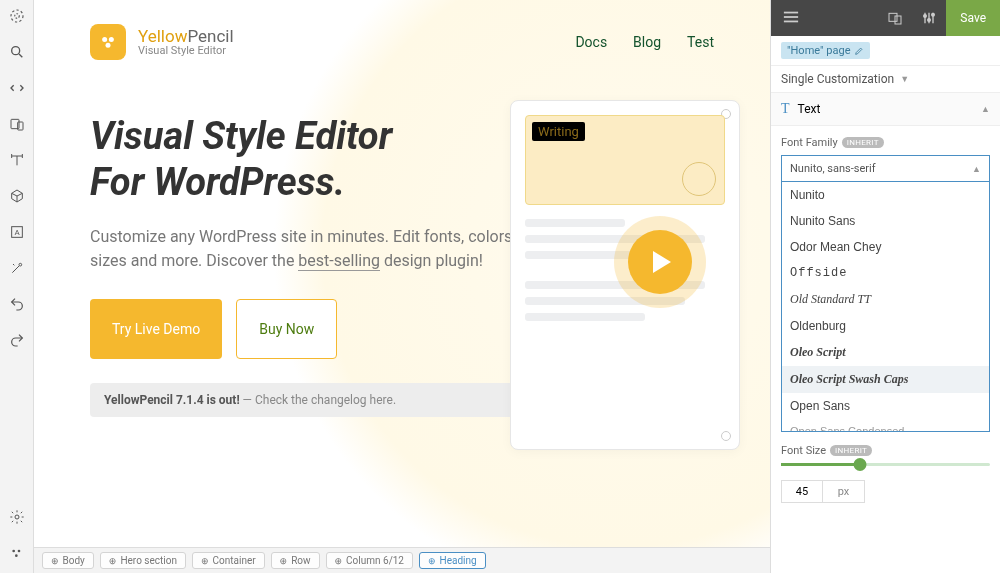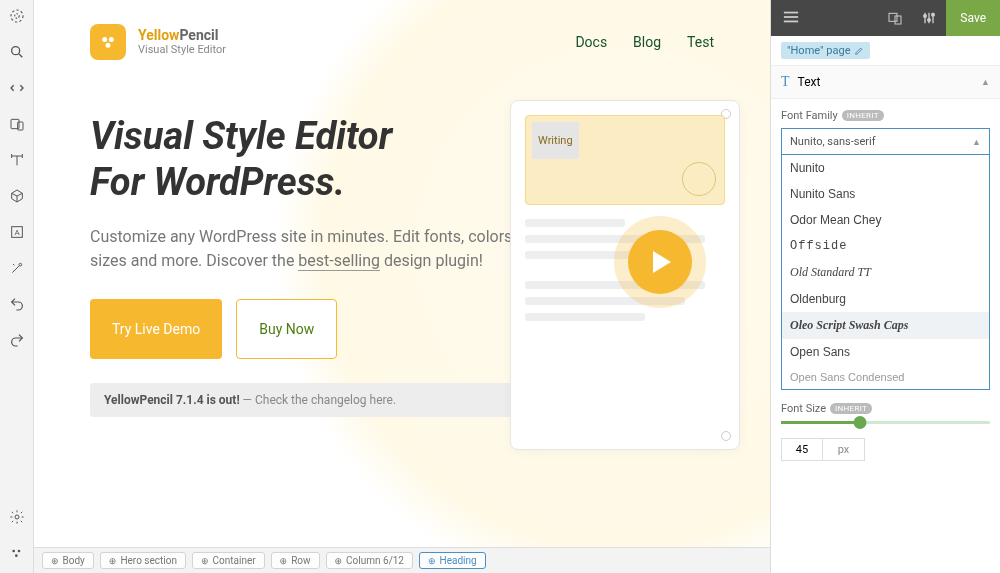--- a/index.html
+++ b/index.html
@@ -8,38 +8,38 @@
 .left-toolbar{width:34px;background:#f3f3f3;border-right:1px solid #ddd;display:flex;flex-direction:column;align-items:center;padding-top:6px;gap:16px}
 .left-toolbar .tb-icon{width:20px;height:20px;display:flex;align-items:center;justify-content:center;cursor:pointer;color:#555}
 .left-toolbar .bottom-icons{margin-top:auto;margin-bottom:10px;display:flex;flex-direction:column;gap:16px;align-items:center}
 .canvas{flex:1;background:#fff;position:relative;overflow:hidden}
 .canvas-bg{position:absolute;right:-200px;top:-100px;width:700px;height:700px;border-radius:50%;background:radial-gradient(circle,#fffbee 0%,#fff9e6 60%,transparent 70%)}
 .site-header{position:relative;display:flex;align-items:center;padding:24px 56px}
 .logo{display:flex;align-items:center;gap:12px}
 .logo-mark{width:36px;height:36px;background:#f5b82e;border-radius:8px;display:flex;align-items:center;justify-content:center}
 .logo-mark svg{width:20px;height:20px}
 .logo-text{display:flex;flex-direction:column;line-height:1.1}
-.logo-name{font-size:14px;font-weight:700}
+.logo-name{font-size:17px;font-weight:400}
 .yellow{color:#e0a010}
 .gray{color:#666}
 .logo-sub{font-size:11px;color:#888}
 .nav{margin-left:auto;display:flex;gap:26px;color:#14532d;font-size:14px}
 .hero{position:relative;padding:30px 56px;max-width:560px}
 .hero h1{font-family:"Brush Script MT",cursive;font-size:38px;font-weight:700;font-style:italic;line-height:1.2;color:#333;margin-bottom:20px}
 .hero p{font-size:16px;color:#777;line-height:1.5;margin-bottom:26px}
 .underline{border-bottom:1px solid #999}
 .btns{display:flex;gap:14px;margin-bottom:24px}
 .btn{padding:21px 22px;border-radius:4px;font-size:14px;cursor:pointer;border:none}
 .btn-primary{background:#f5b82e;color:#fff}
 .btn-outline{background:#fff;border:1px solid #f5b82e;color:#4d7c0f}
 .notice{background:#ededed;padding:10px 14px;border-radius:4px;font-size:12px;color:#888}
 .notice strong{color:#555}
 .preview-card{position:absolute;right:30px;top:100px;width:230px;height:350px;background:#fff;border:1px solid #e6e6e6;border-radius:8px;padding:14px;box-shadow:0 2px 12px rgba(0,0,0,0.04)}
 .preview-card .img-box{background:#fcecc4;border:1px solid #f0d98a;border-radius:4px;height:90px;margin-bottom:14px;position:relative}
-.preview-card .lbl{position:absolute;top:6px;left:6px;background:#e5e5e5;color:#8a6a1a;font-size:11px;padding:12px 6px;border-radius:2px}
+.preview-card .lbl{position:absolute;top:6px;left:6px;background:#000000;color:#8a6a1a;font-size:13px;padding:2px 6px;border-radius:2px}
 .preview-card .deco{position:absolute;right:8px;bottom:8px;width:34px;height:34px;border:1px solid #e0c578;border-radius:50%}
 .preview-card .line{height:8px;background:#edeef0;border-radius:3px;margin-bottom:8px}
 .preview-card .line.w1{width:50%}
 .preview-card .line.w2{width:90%}
 .preview-card .line.w3{width:80%}
 .preview-card .line.w4{width:60%}
 .play-btn{position:absolute;right:78px;top:230px;width:64px;height:64px;background:#f5b82e;border-radius:50%;display:flex;align-items:center;justify-content:center;box-shadow:0 0 0 14px rgba(245,184,46,0.25)}
 .play-btn::before{content:"";border-left:18px solid #fff;border-top:11px solid transparent;border-bottom:11px solid transparent;margin-left:4px}
 .card-dot{position:absolute;width:10px;height:10px;border:1px solid #ccc;border-radius:50%}
 .dot-tl{top:8px;right:8px}
@@ -251,20 +251,24 @@
       </div>
     </div>
     <div class="panel-row">
       <span class="badge-home">
           <span>"Home" page</span> 
           <svg width="10" height="10" viewBox="0 0 24 24" fill="none" stroke="currentColor" stroke-width="2">
             <path d="M4 20l4-1 11-11-3-3L5 16z"></path>
           </svg>
         </span>
     </div>
+    <div class="panel-row sc-row">
+        <span>Single Customization</span> 
+        <span class="chev">▼</span>
+      </div>
     <div class="section-head">
       <span class="t-ico">T</span>
       <span>Text</span>
       <span class="arrow">▲</span>
     </div>
     <div class="panel-body">
       <div class="field-label">
           <span>Font Family</span>
           <span class="inherit-badge">INHERIT</span>
         </div>
@@ -272,20 +276,21 @@
           <span>Nunito, sans-serif</span>
           <span class="chev">▲</span>
         </div>
       <div class="font-list">
         <div class="font-item f-nunito">Nunito</div>
         <div class="font-item f-nunito">Nunito Sans</div>
         <div class="font-item f-odor">Odor Mean Chey</div>
         <div class="font-item f-offside">Offside</div>
         <div class="font-item f-oldstd">Old Standard TT</div>
         <div class="font-item f-olden">Oldenburg</div>
+        <div class="font-item f-oleo">Oleo Script</div>
         <div class="font-item f-oleo active">Oleo Script Swash Caps</div>
         <div class="font-item f-opensans">Open Sans</div>
         <div class="font-item f-conds">Open Sans Condensed</div>
       </div>
       <div class="field-label">
           <span>Font Size</span>
           <span class="inherit-badge">INHERIT</span>
         </div>
       <div class="slider-wrap">
         <div class="slider-track">

